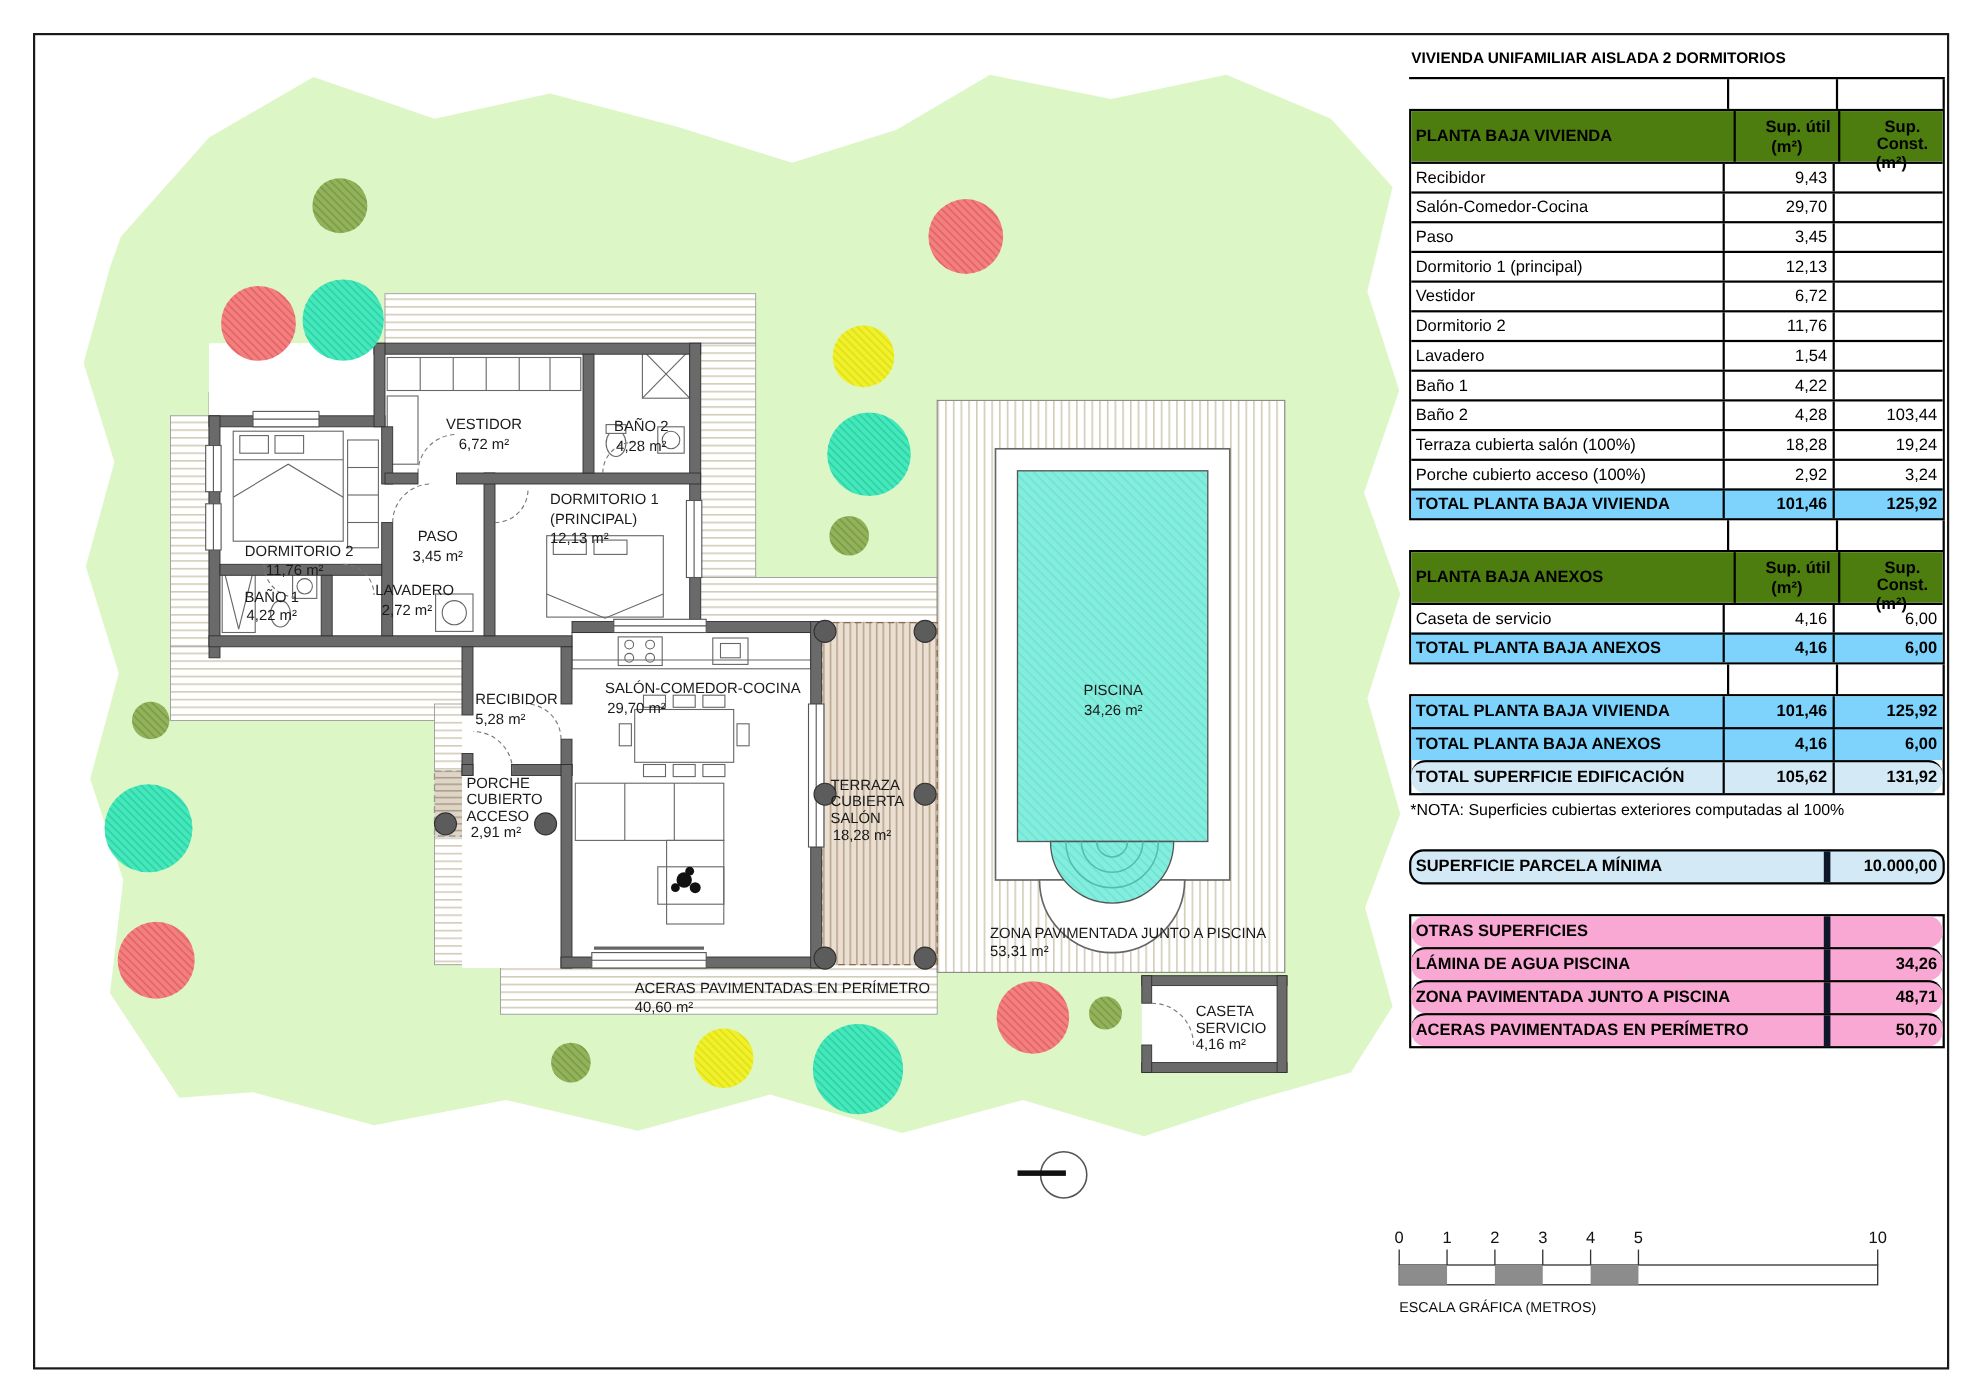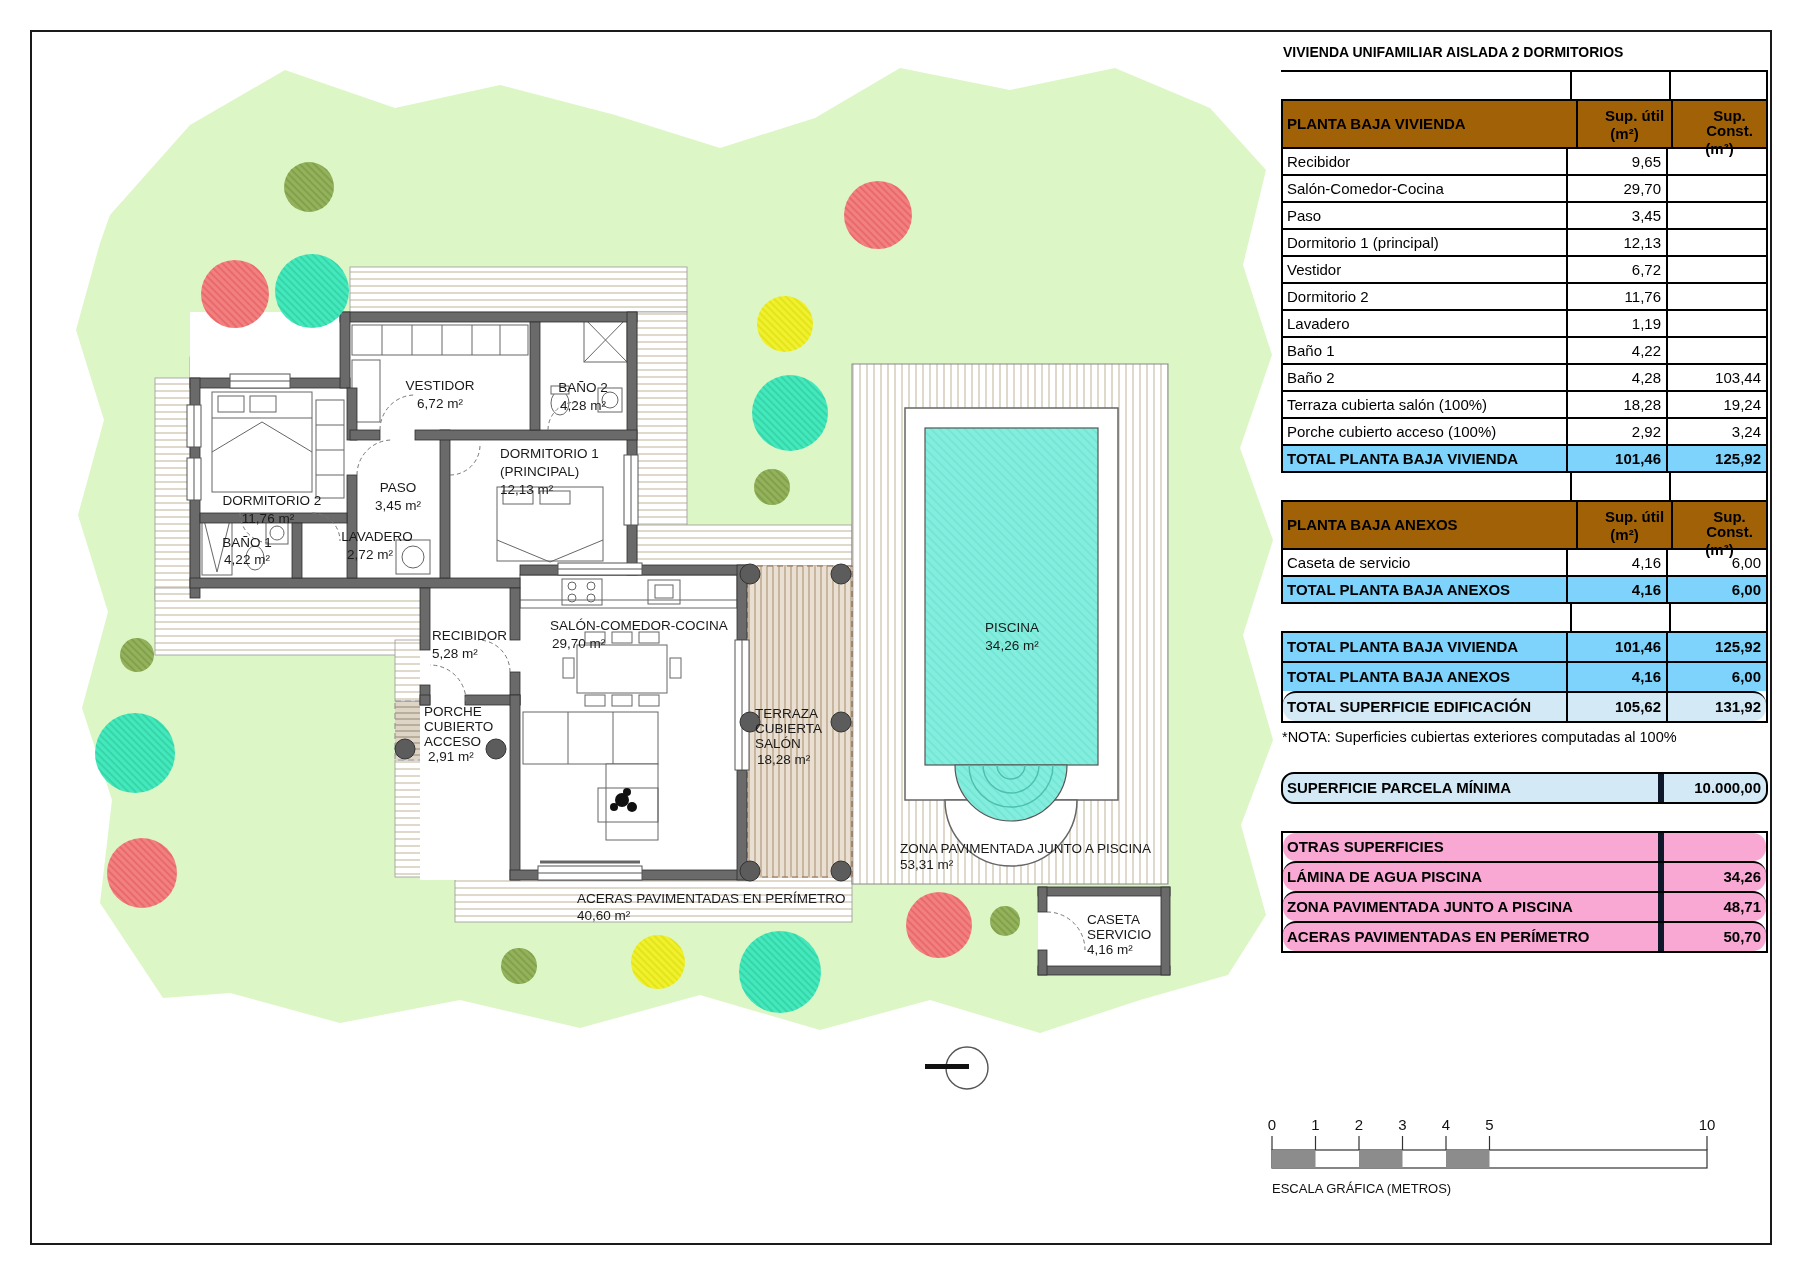--- a/index.html
+++ b/index.html
@@ -17,21 +17,21 @@
   
   .tablewrap{position:absolute;left:1281px;top:36px;width:487px;font-size:15px;line-height:1;}
   .title{font-weight:bold;font-size:14px;height:34px;line-height:32px;
      border-bottom:2px solid #000;padding-left:2px;white-space:nowrap;}
   .gap{height:27px;position:relative;}
   .gap .v{position:absolute;top:0;bottom:0;width:2px;background:#000;}
   .v1{left:289px;}.v2{left:388px;}.v3{right:0px;}
   .t{border:2px solid #000;}
   .trow{display:flex;height:25px;line-height:25px;background:#fff;border-top:2px solid #000;}
   .t .trow:first-child{border-top:none;}
-  .hdr{background:#a16207;font-weight:bold;height:46px;line-height:46px;}
+  .hdr{background:#4d7c0f;font-weight:bold;height:46px;line-height:46px;}
   .c1{flex:1;padding:0 4px;white-space:nowrap;overflow:hidden;}
   .c2,.c3{width:93px;border-left:2px solid #000;text-align:right;padding-right:5px;}
   .hdr .c2,.hdr .c3{text-align:center;padding-right:0;line-height:1;}
   .hl{display:block;padding-top:7px;padding-left:20px;}
   .hl2{display:block;padding-top:3px;}
   .tot{background:#7dd3fc;font-weight:bold;}
   .blue{background:#d3eaf6;}
   .nota{font-size:14.5px;padding:7px 0 0 1px;white-space:nowrap;}
   .rowtall{height:28px;line-height:28px;}
   .oc1{flex:1;padding:0 4px;white-space:nowrap;}
@@ -399,21 +399,21 @@
           <span class="hl">Sup. útil</span>
           <span class="hl2">(m²)</span>
         </div>
       <div class="c3">
           <span class="hl">Sup. Const.</span>
           <span class="hl2">(m²)</span>
         </div>
     </div>
     <div class="trow">
         <div class="c1">Recibidor</div>
-        <div class="c2">9,65</div>
+        <div class="c2">9,43</div>
         <div class="c3"></div>
       </div>
     <div class="trow">
         <div class="c1">Salón-Comedor-Cocina</div>
         <div class="c2">29,70</div>
         <div class="c3"></div>
       </div>
     <div class="trow">
         <div class="c1">Paso</div>
         <div class="c2">3,45</div>
@@ -429,21 +429,21 @@
         <div class="c2">6,72</div>
         <div class="c3"></div>
       </div>
     <div class="trow">
         <div class="c1">Dormitorio 2</div>
         <div class="c2">11,76</div>
         <div class="c3"></div>
       </div>
     <div class="trow">
         <div class="c1">Lavadero</div>
-        <div class="c2">1,19</div>
+        <div class="c2">1,54</div>
         <div class="c3"></div>
       </div>
     <div class="trow">
         <div class="c1">Baño 1</div>
         <div class="c2">4,22</div>
         <div class="c3"></div>
       </div>
     <div class="trow">
         <div class="c1">Baño 2</div>
         <div class="c2">4,28</div>

